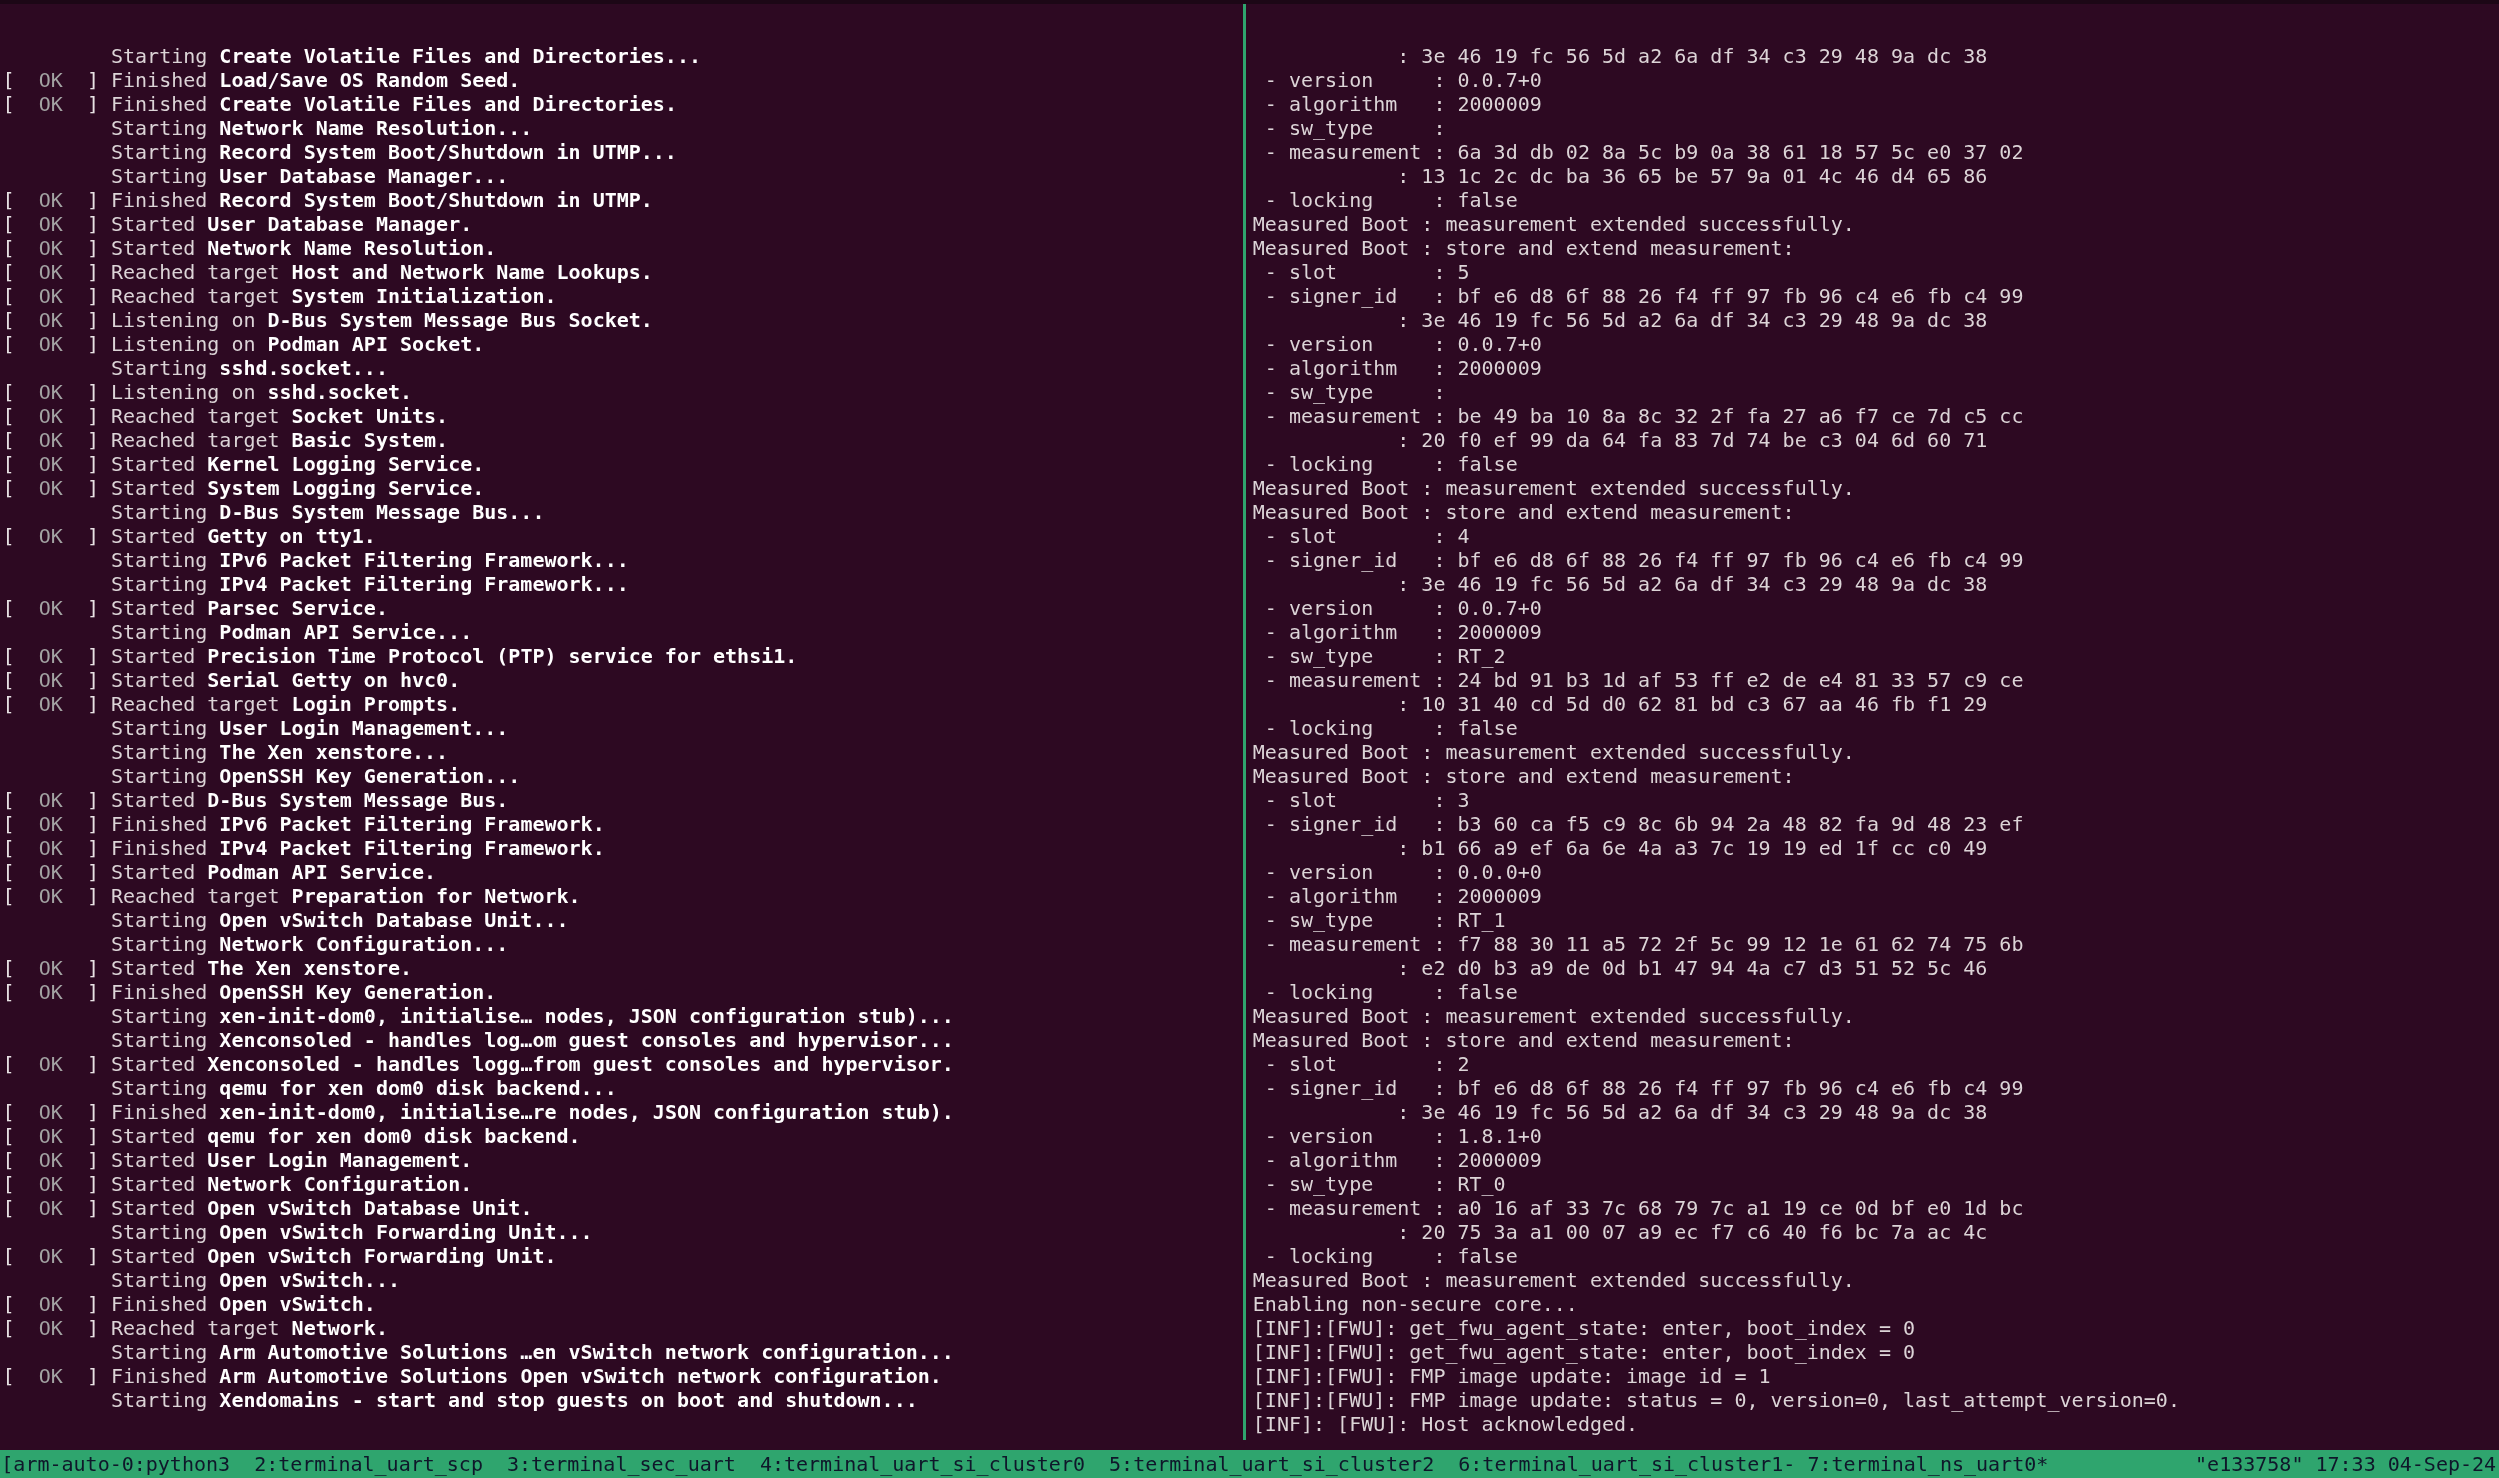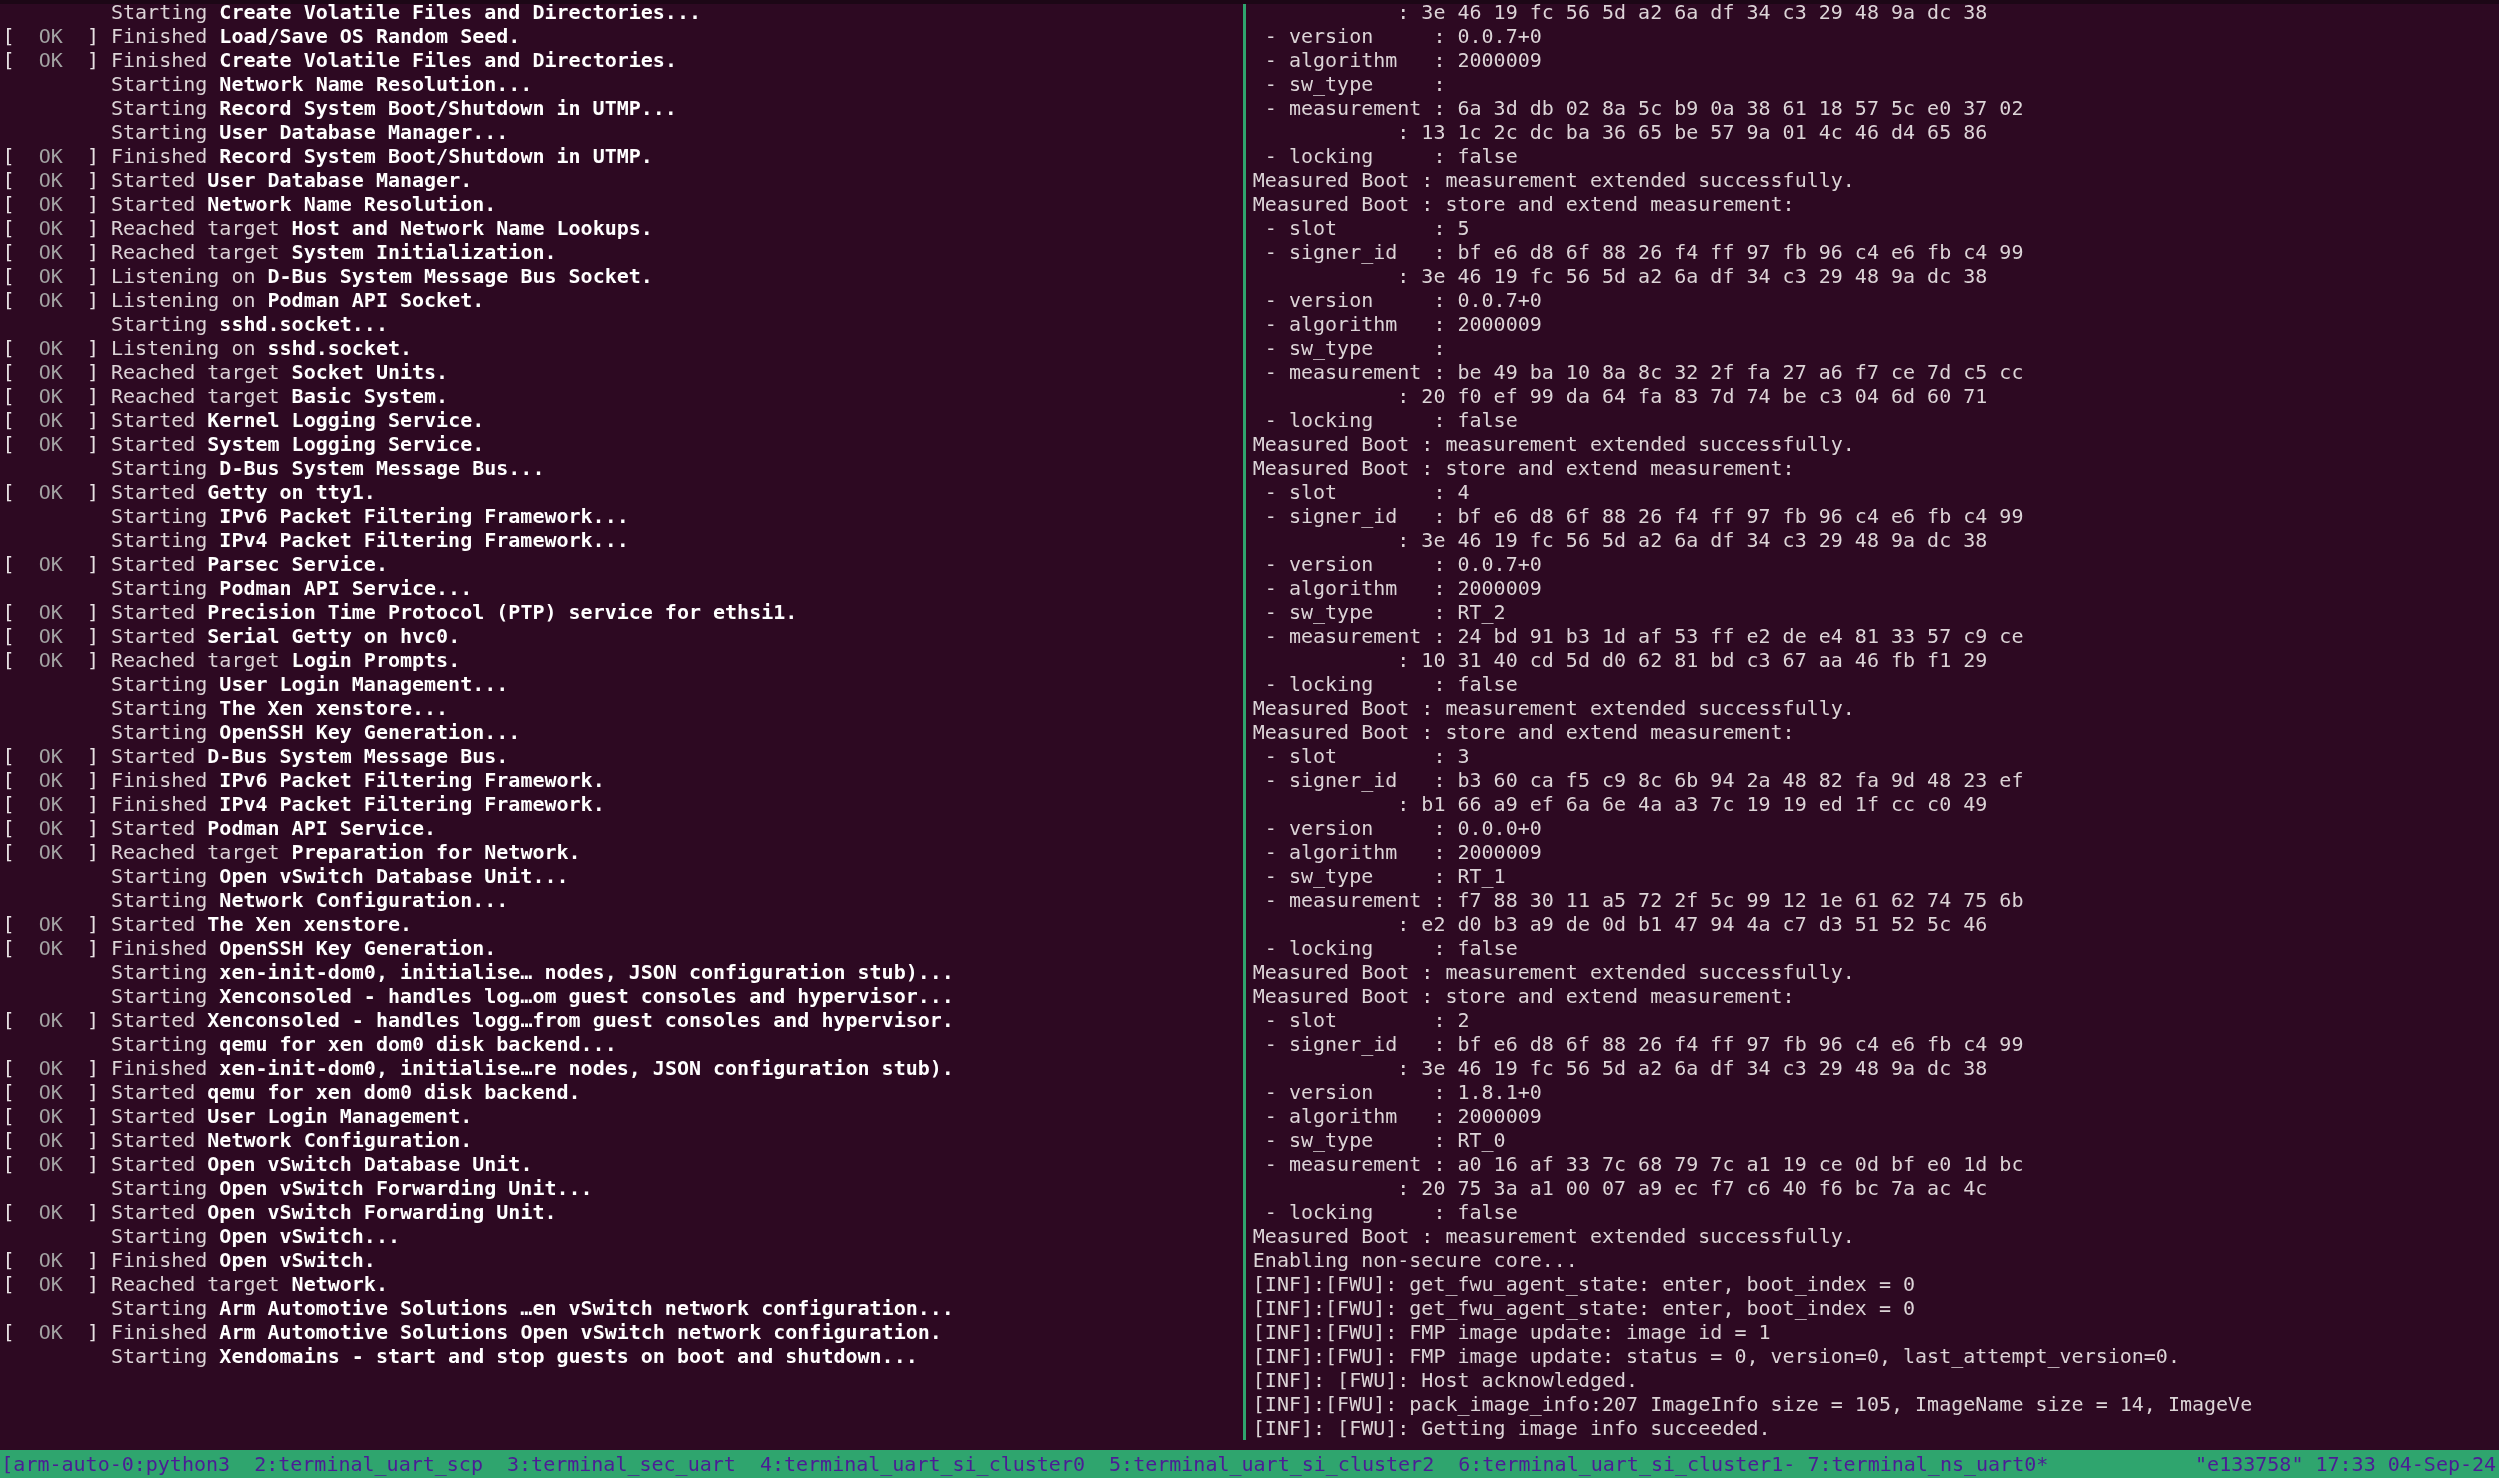--- a/index.html
+++ b/index.html
@@ -28,20 +28,21 @@
     width: 2500px;
     overflow: hidden;
   }
   .pane {
     overflow: hidden;
     white-space: pre;
     font-size: 20px;
     line-height: 24px;
     letter-spacing: 0px;
     color: #e8e2e4;
+    margin-top: 44px;
   }
   .pane-left {
     width: 1243px;
     padding: 0 0 0 2.6px;
     box-sizing: border-box;
   }
   .divider {
     width: 3.3px;
     min-width: 3.3px;
     background: #2fa56e;
@@ -62,21 +63,21 @@
   .ok-word { color: #a3a3a3; }
   .unit { font-weight: bold; color: #ffffff; }
   .plain { color: #dcd4d7; }
   .statusbar {
     position: absolute;
     left: 0;
     bottom: 0;
     width: 2500px;
     height: 29.5px;
     background: #2fa56e;
-    color: #4c1d95;
+    color: #0f172a;
     font-size: 20px;
     line-height: 29.5px;
     white-space: pre;
     display: flex;
     justify-content: space-between;
     align-items: center;
     box-sizing: border-box;
     padding: 0 3.9px 0 1.3px;
     overflow: hidden;
   }

